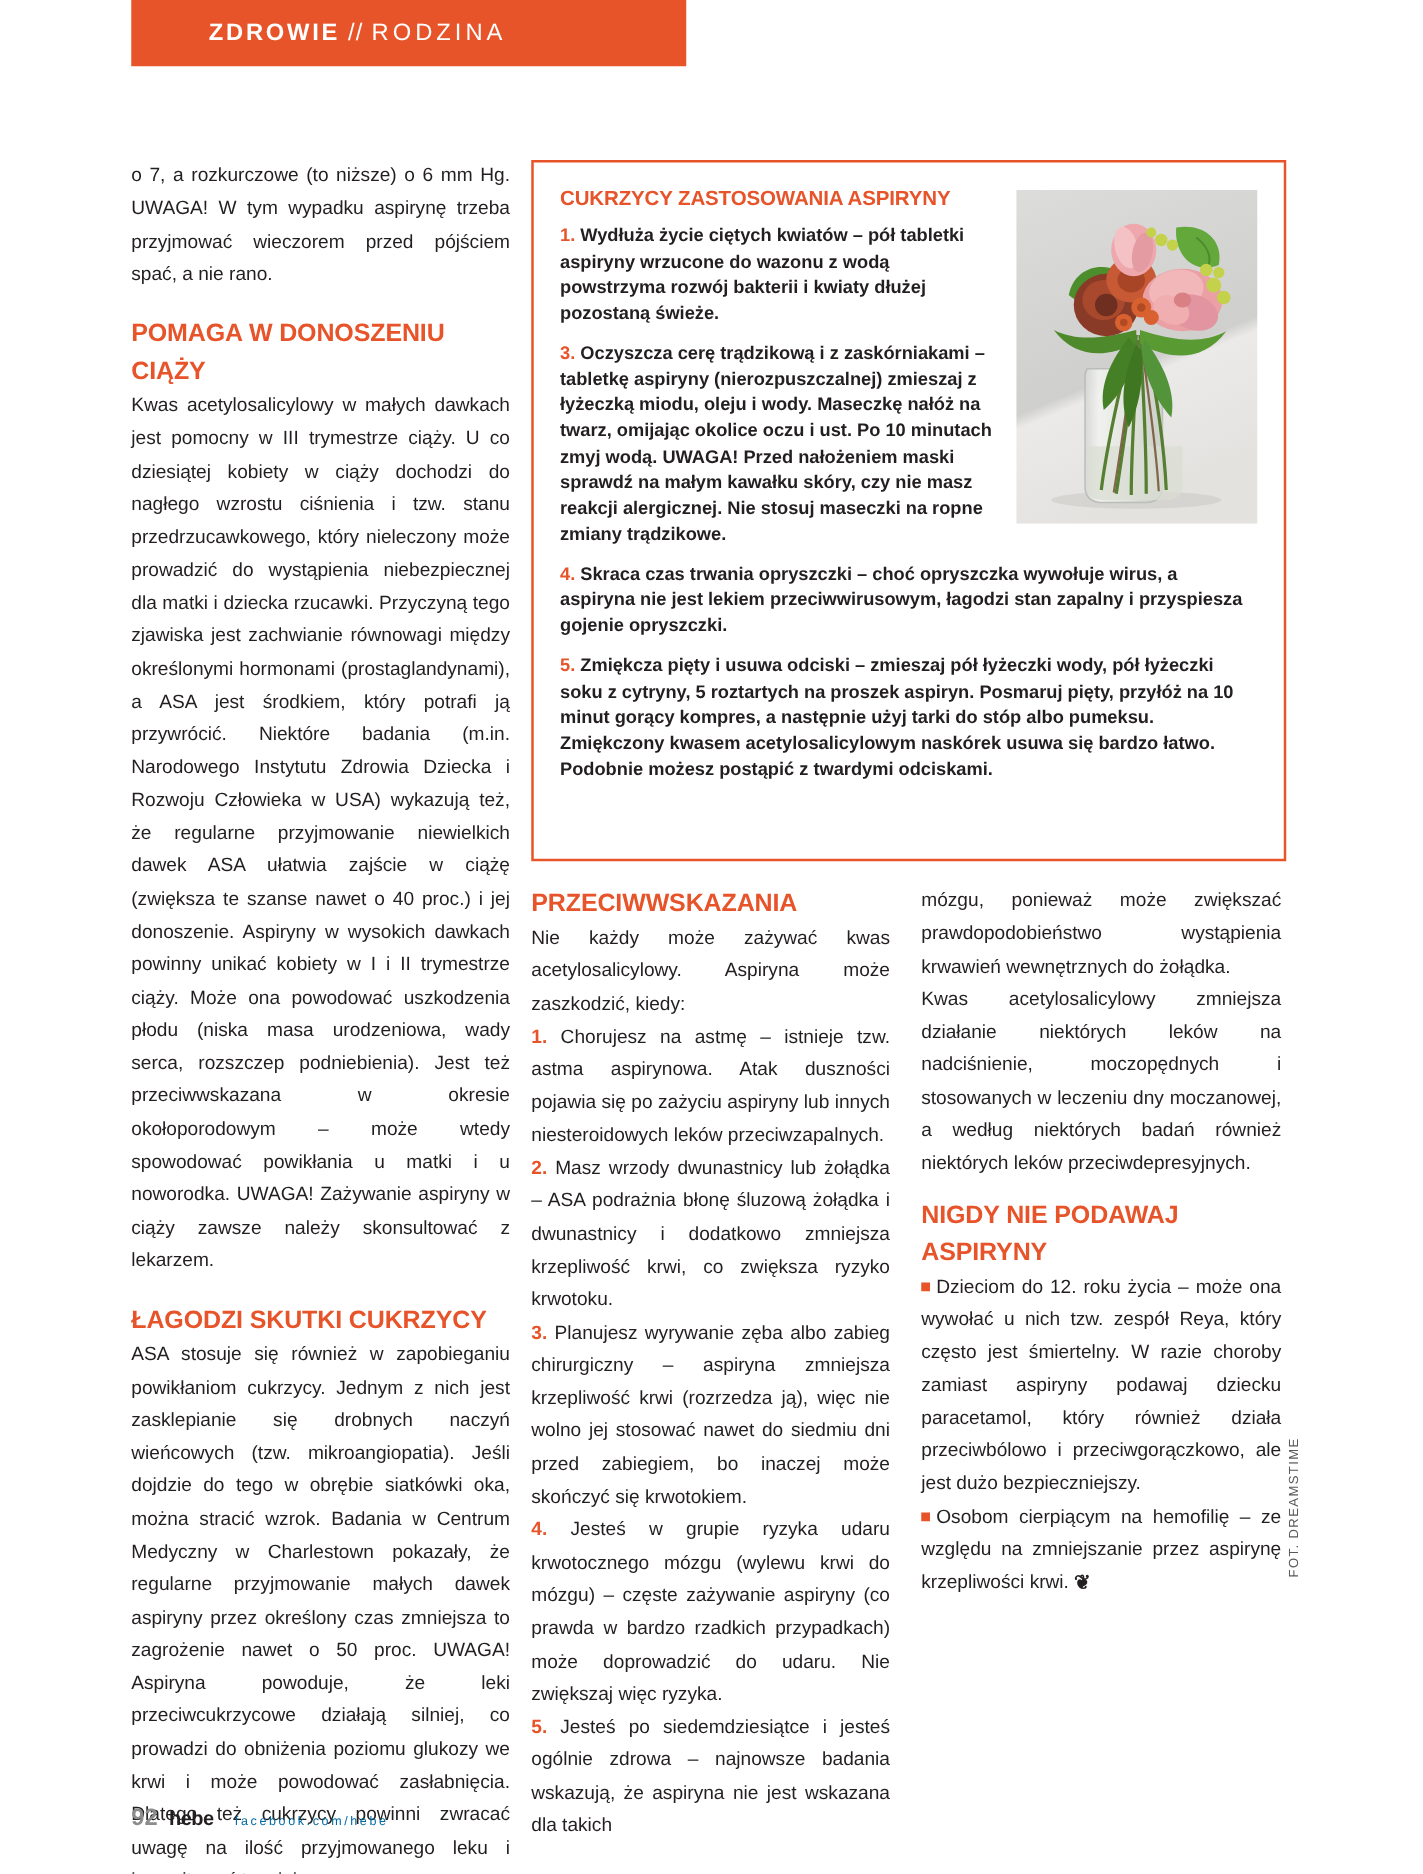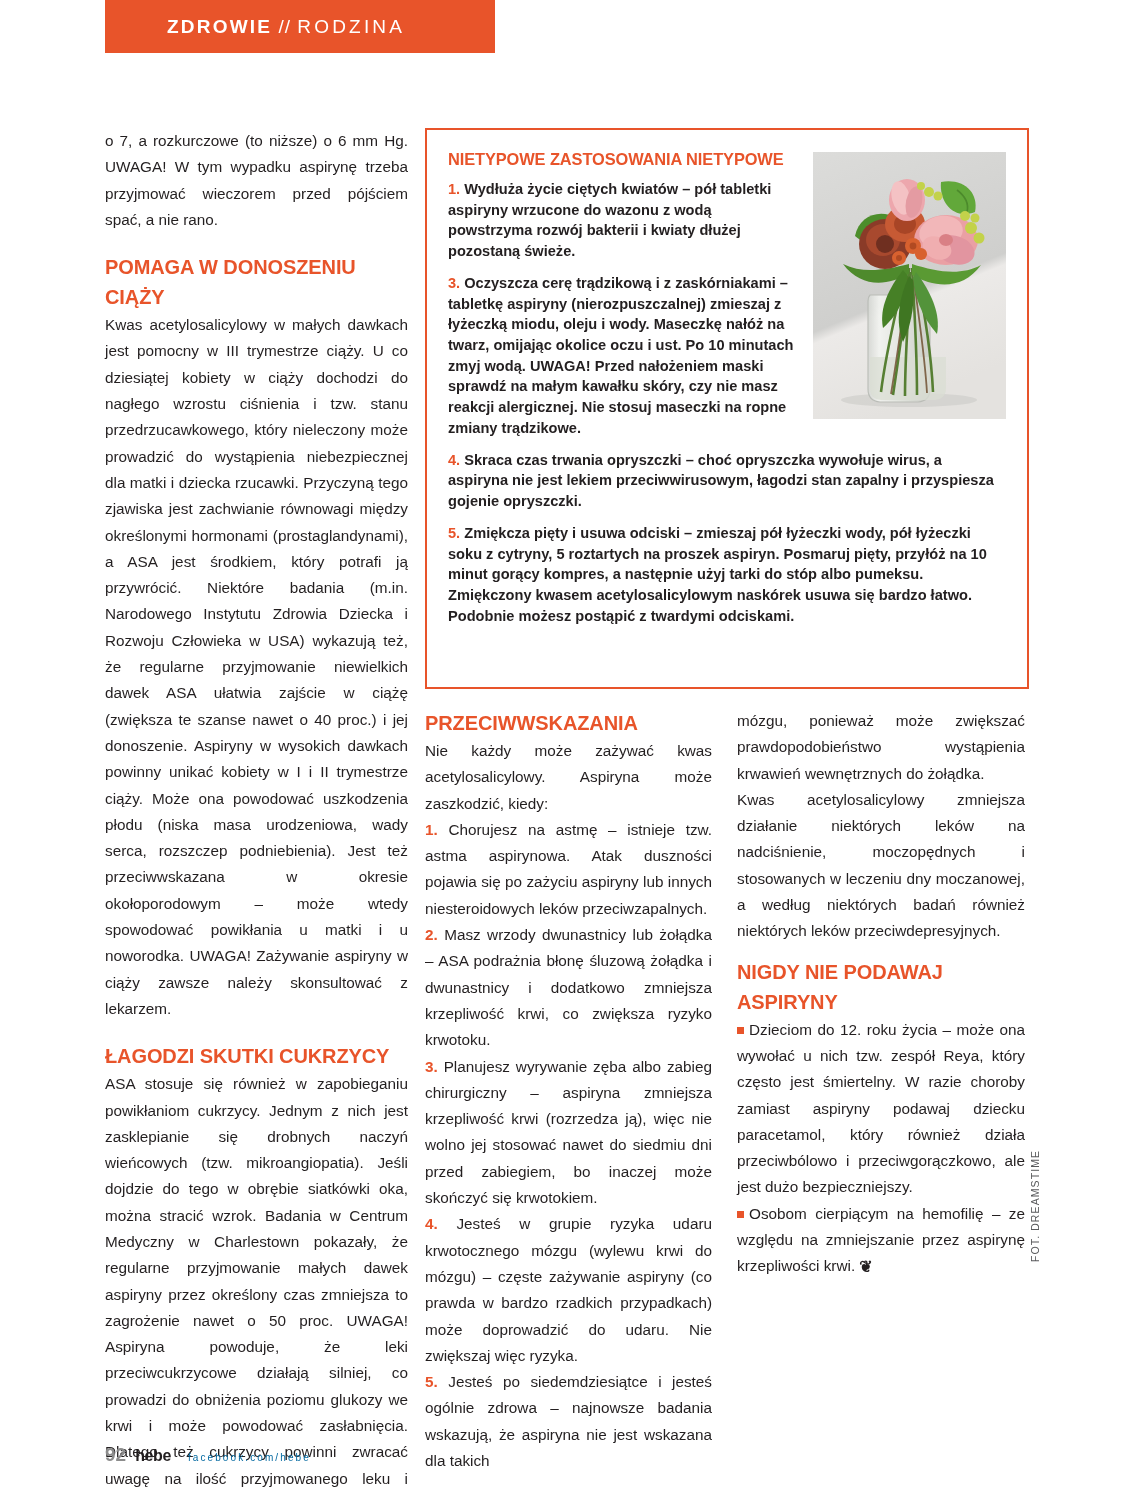--- a/index.html
+++ b/index.html
@@ -15,21 +15,21 @@
     font-family: "Liberation Sans", sans-serif;
     color: #231f20;
     overflow: hidden;
   }
 
   
   .header-banner {
     position: absolute;
     left: 105px;
     top: 0;
-    width: 390px;
+    width: 444px;
     height: 53px;
     background: #e8542a;
     display: flex;
     align-items: center;
   }
   .header-banner .kicker {
     padding-left: 62px;
     font-size: 19px;
     letter-spacing: 2.6px;
     color: #ffffff;
@@ -299,21 +299,21 @@
         <g fill="#d8612f">
           <circle cx="100" cy="94" r="8"></circle>
             <circle cx="86" cy="106" r="7"></circle>
           <circle cx="108" cy="102" r="6"></circle>
         </g>
         <circle cx="100" cy="94" r="3.4" fill="#b14a22"></circle>
         <circle cx="86" cy="106" r="3" fill="#b14a22"></circle>
       </svg>
     </div>
 
-    <div class="fb-title">NIETYPOWE ZASTOSOWANIA NIETYPOWE</div>
+    <div class="fb-title">CUKRZYCY ZASTOSOWANIA ASPIRYNY</div>
 
     <p class="fb-item"><span class="num">1.</span> <span>Wydłuża życie ciętych kwiatów – pół tabletki aspiryny wrzucone do wazonu z wodą powstrzyma rozwój bakterii i kwiaty dłużej pozostaną świeże.</span></p>
     <p class="fb-item"><span class="num">3.</span> <span>Oczyszcza cerę trądzikową i z zaskórniakami – tabletkę aspiryny (nierozpuszczalnej) zmieszaj z łyżeczką miodu, oleju i wody. Maseczkę nałóż na twarz, omijając okolice oczu i ust. Po 10 minutach zmyj wodą. UWAGA! Przed nałożeniem maski sprawdź na małym kawałku skóry, czy nie masz reakcji alergicznej. Nie stosuj maseczki na ropne zmiany trądzikowe.</span></p>
     <p class="fb-item"><span class="num">4.</span> <span>Skraca czas trwania opryszczki – choć opryszczka wywołuje wirus, a aspiryna nie jest lekiem przeciwwirusowym, łagodzi stan zapalny i przyspiesza gojenie opryszczki.</span></p>
     <p class="fb-item"><span class="num">5.</span> <span>Zmiękcza pięty i usuwa odciski – zmieszaj pół łyżeczki wody, pół łyżeczki soku z cytryny, 5 roztartych na proszek aspiryn. Posmaruj pięty, przyłóż na 10 minut gorący kompres, a następnie użyj tarki do stóp albo pumeksu. Zmiękczony kwasem acetylosalicylowym naskórek usuwa się bardzo łatwo. Podobnie możesz postąpić z twardymi odciskami.</span></p>
   </div>
 </div>
 
 <div class="col" id="middle-column">
   <h2 class="sec-head">PRZECIWWSKAZANIA</h2>

